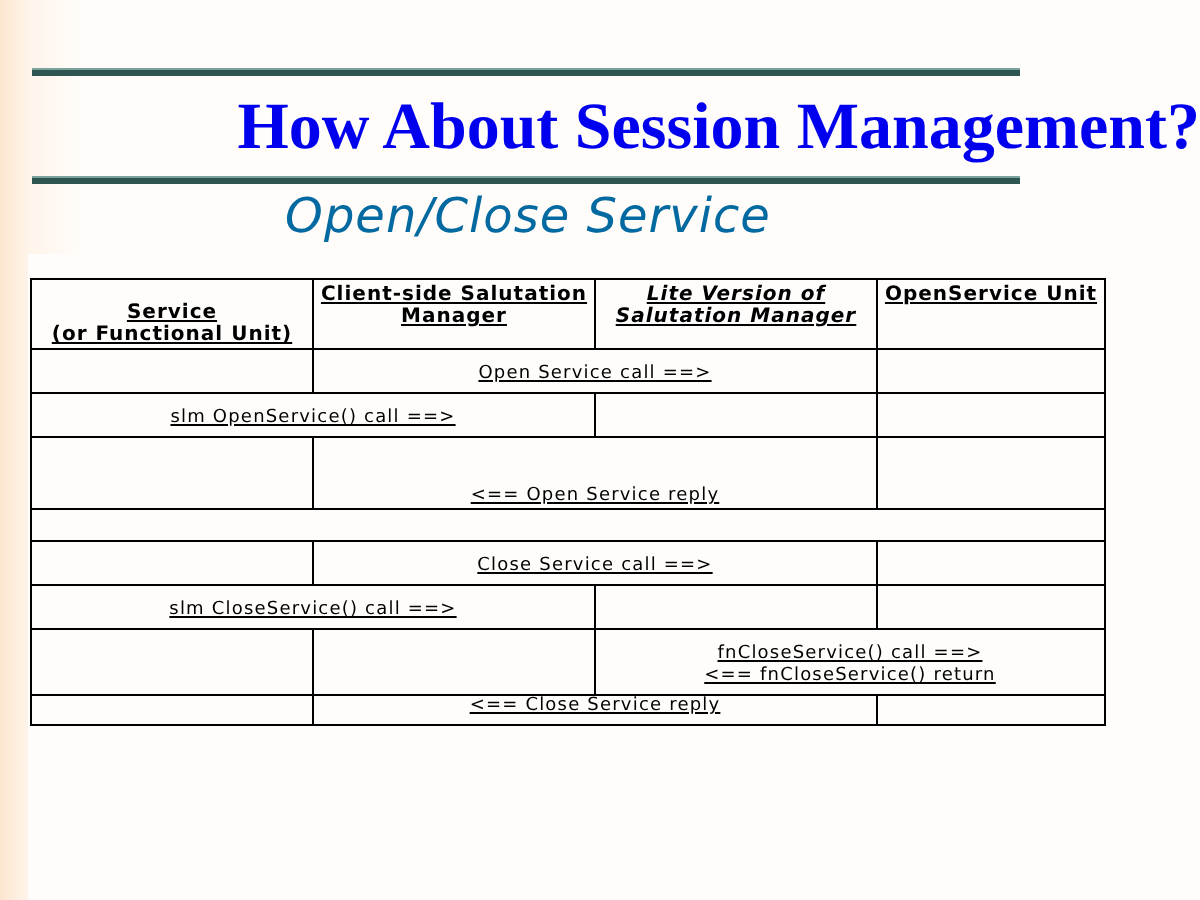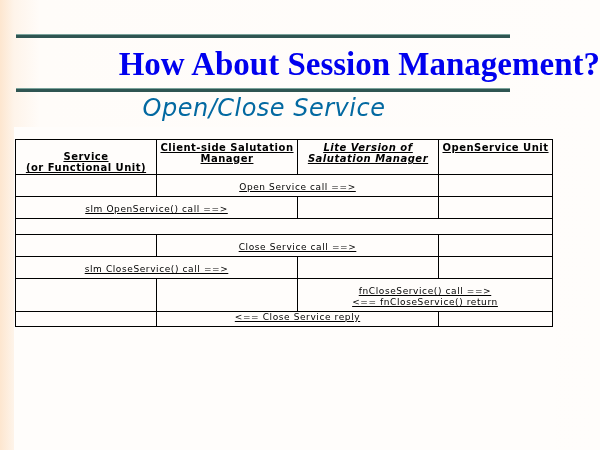--- a/index.html
+++ b/index.html
@@ -94,20 +94,25 @@
         </td>
     <td></td>
   </tr>
   <tr class="h22">
     <td colspan="2">
           <span class="cell-text">slm OpenService() call ==&gt;</span>
         </td>
     <td></td>
     <td></td>
   </tr>
+  <tr class="h36">
+    <td></td>
+    <td colspan="2" class="mid"><span>&lt;== Open Service reply</span></td>
+    <td></td>
+  </tr>
 
   <tr class="h16">
     <td colspan="4"></td>
   </tr>
 
   <tr class="h22">
     <td></td>
     <td colspan="2">
           <span class="cell-text">Close Service call ==&gt;</span>
         </td>

